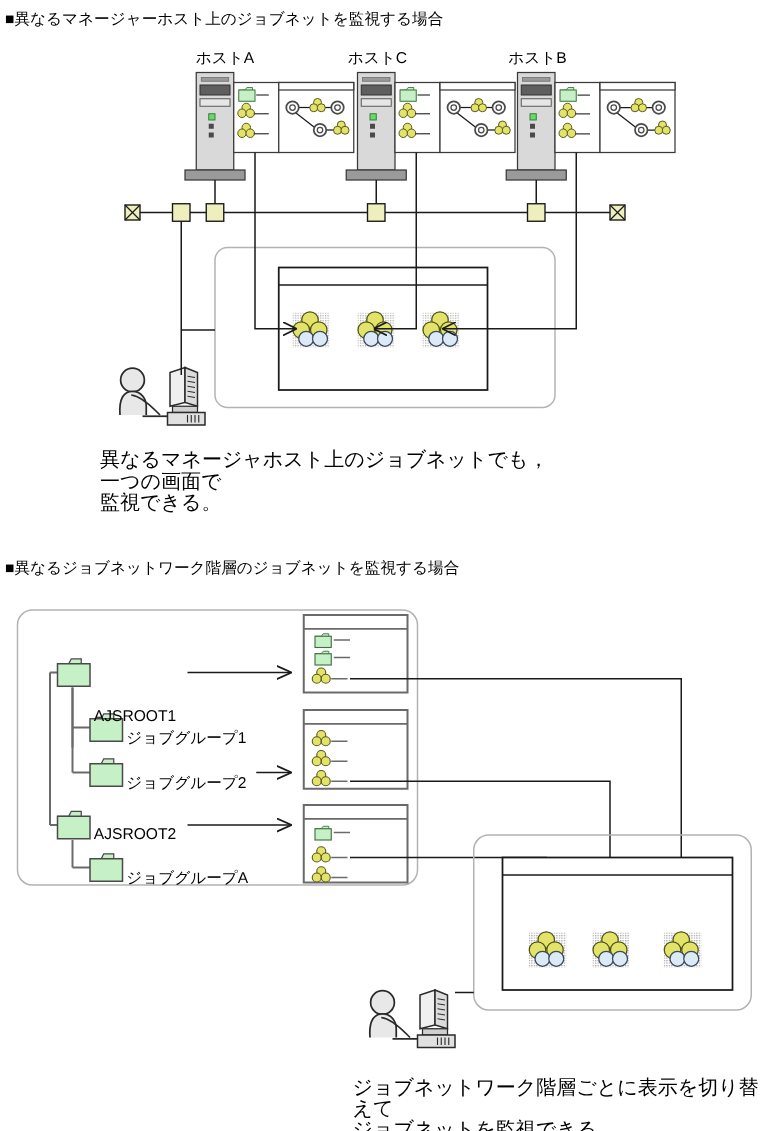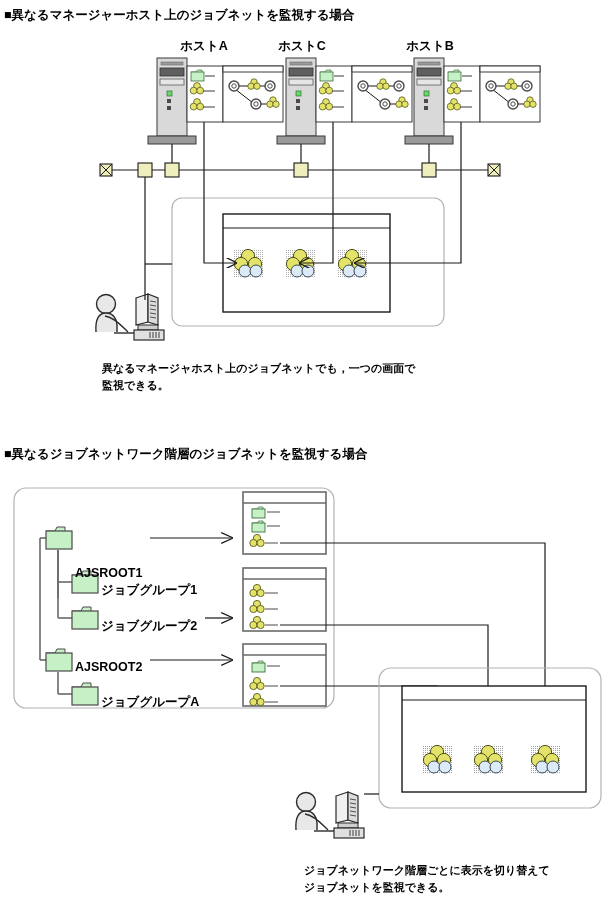--- a/index.html
+++ b/index.html
@@ -2,42 +2,42 @@
 <html><head>
 <meta charset="utf-8">
 <style>
   html,body{margin:0;padding:0;background:#ffffff;}
   body{
     width:611px;height:905px;position:relative;overflow:hidden;
     font-family:"Liberation Sans","DejaVu Sans",sans-serif;
     color:#000;
     -webkit-font-smoothing:none;
   }
-  .abs{position:absolute;font-weight:bold;}
+  .abs{position:absolute;}
   .hdr{
     font-size:12.5px;line-height:14px;white-space:nowrap;
     letter-spacing:0px;
   }
   .cap{
-    font-size:11px;line-height:17px;white-space:pre-line;margin-left:22px;
+    font-size:16px;line-height:17px;white-space:pre-line;
   }
   .hostlabel{
     font-size:12.5px;white-space:nowrap;text-align:center;
   }
   .treelabel{
     font-size:12.5px;white-space:nowrap;
   }
   svg{display:block;}
 </style>
 </head>
 <body>
 
 <div class="abs hdr" style="left:4px;top:8px;">■異なるマネージャーホスト上のジョブネットを監視する場合</div>
 
-<div class="abs hostlabel" style="left:150px;top:38px;width:60px;margin-left:24px;">ホストA</div>
+<div class="abs hostlabel" style="left:150px;top:38px;width:60px;">ホストA</div>
 <div class="abs hostlabel" style="left:272px;top:38px;width:60px;">ホストC</div>
 <div class="abs hostlabel" style="left:400px;top:38px;width:60px;">ホストB</div>
 
 <div class="abs" style="left:0;top:0;">
 <svg width="611" height="420" viewBox="0 0 611 420">
   <defs>
 
     <pattern id="dots" width="2" height="2" patternUnits="userSpaceOnUse">
       <rect width="2" height="2" fill="#ffffff"></rect>
       <rect width="1" height="1" fill="#555555"></rect>

